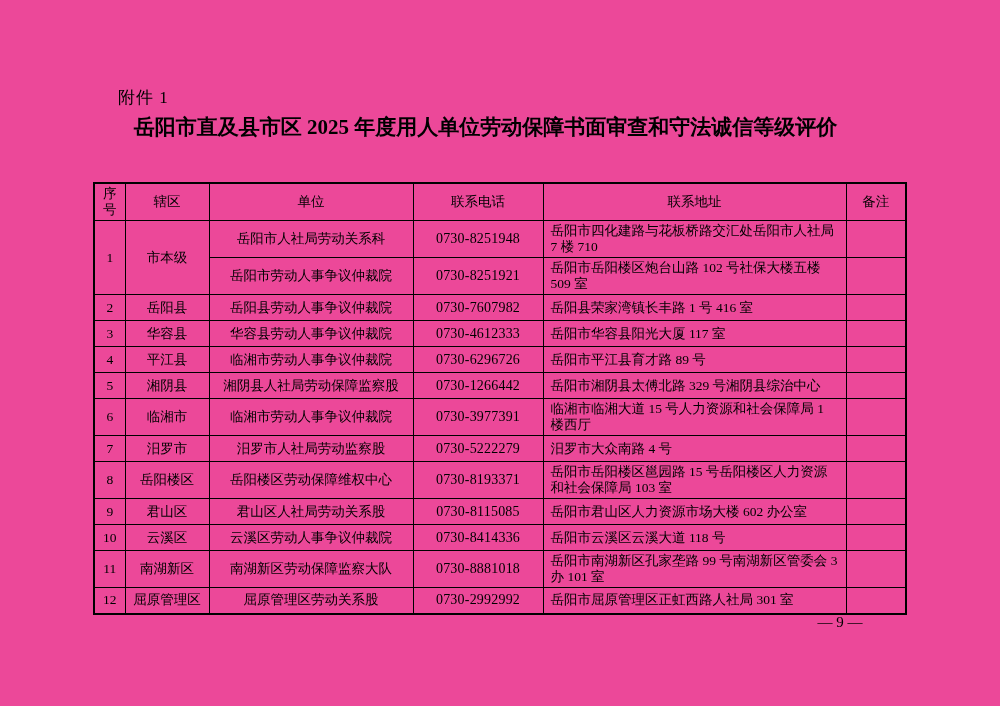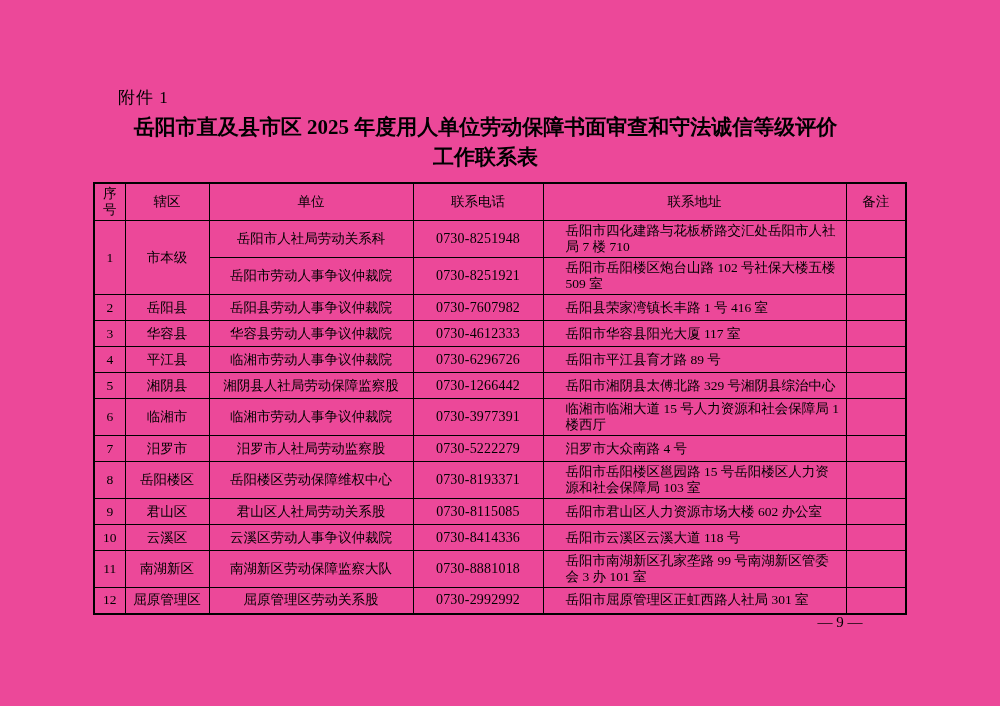--- a/index.html
+++ b/index.html
@@ -55,21 +55,21 @@
     line-height: 16px;
     text-align: center;
     vertical-align: middle;
     padding: 2px 3px;
     overflow: hidden;
   }
   .contact-table thead tr { height: 31px; font-family: Liberation Serif, serif; }
   .contact-table tbody tr { height: 26px; }
   .contact-table td.cell-address {
     text-align: left;
-    padding-left: 22px;
+    padding-left: 7px;
     padding-right: 6px;
   }
   .contact-table td.cell-phone {
     font-size: 14px;
     letter-spacing: 0.2px;
   }
   .page-number {
     position: absolute;
     left: 780px;
     top: 614px;
@@ -81,21 +81,20 @@
 </style>
 </head>
 <body>
 
 <div class="page">
 
   <div class="attachment-label">附件 1</div>
 
   <div class="doc-title">
     <div>岳阳市直及县市区 2025 年度用人单位劳动保障书面审查和守法诚信等级评价</div>
-    <div>工作联系表</div>
   </div>
 
   <table class="contact-table">
     <colgroup>
       <col style="width:31px">
       <col style="width:84px">
       <col style="width:204px">
       <col style="width:130px">
       <col style="width:303px">
       <col style="width:60px">

